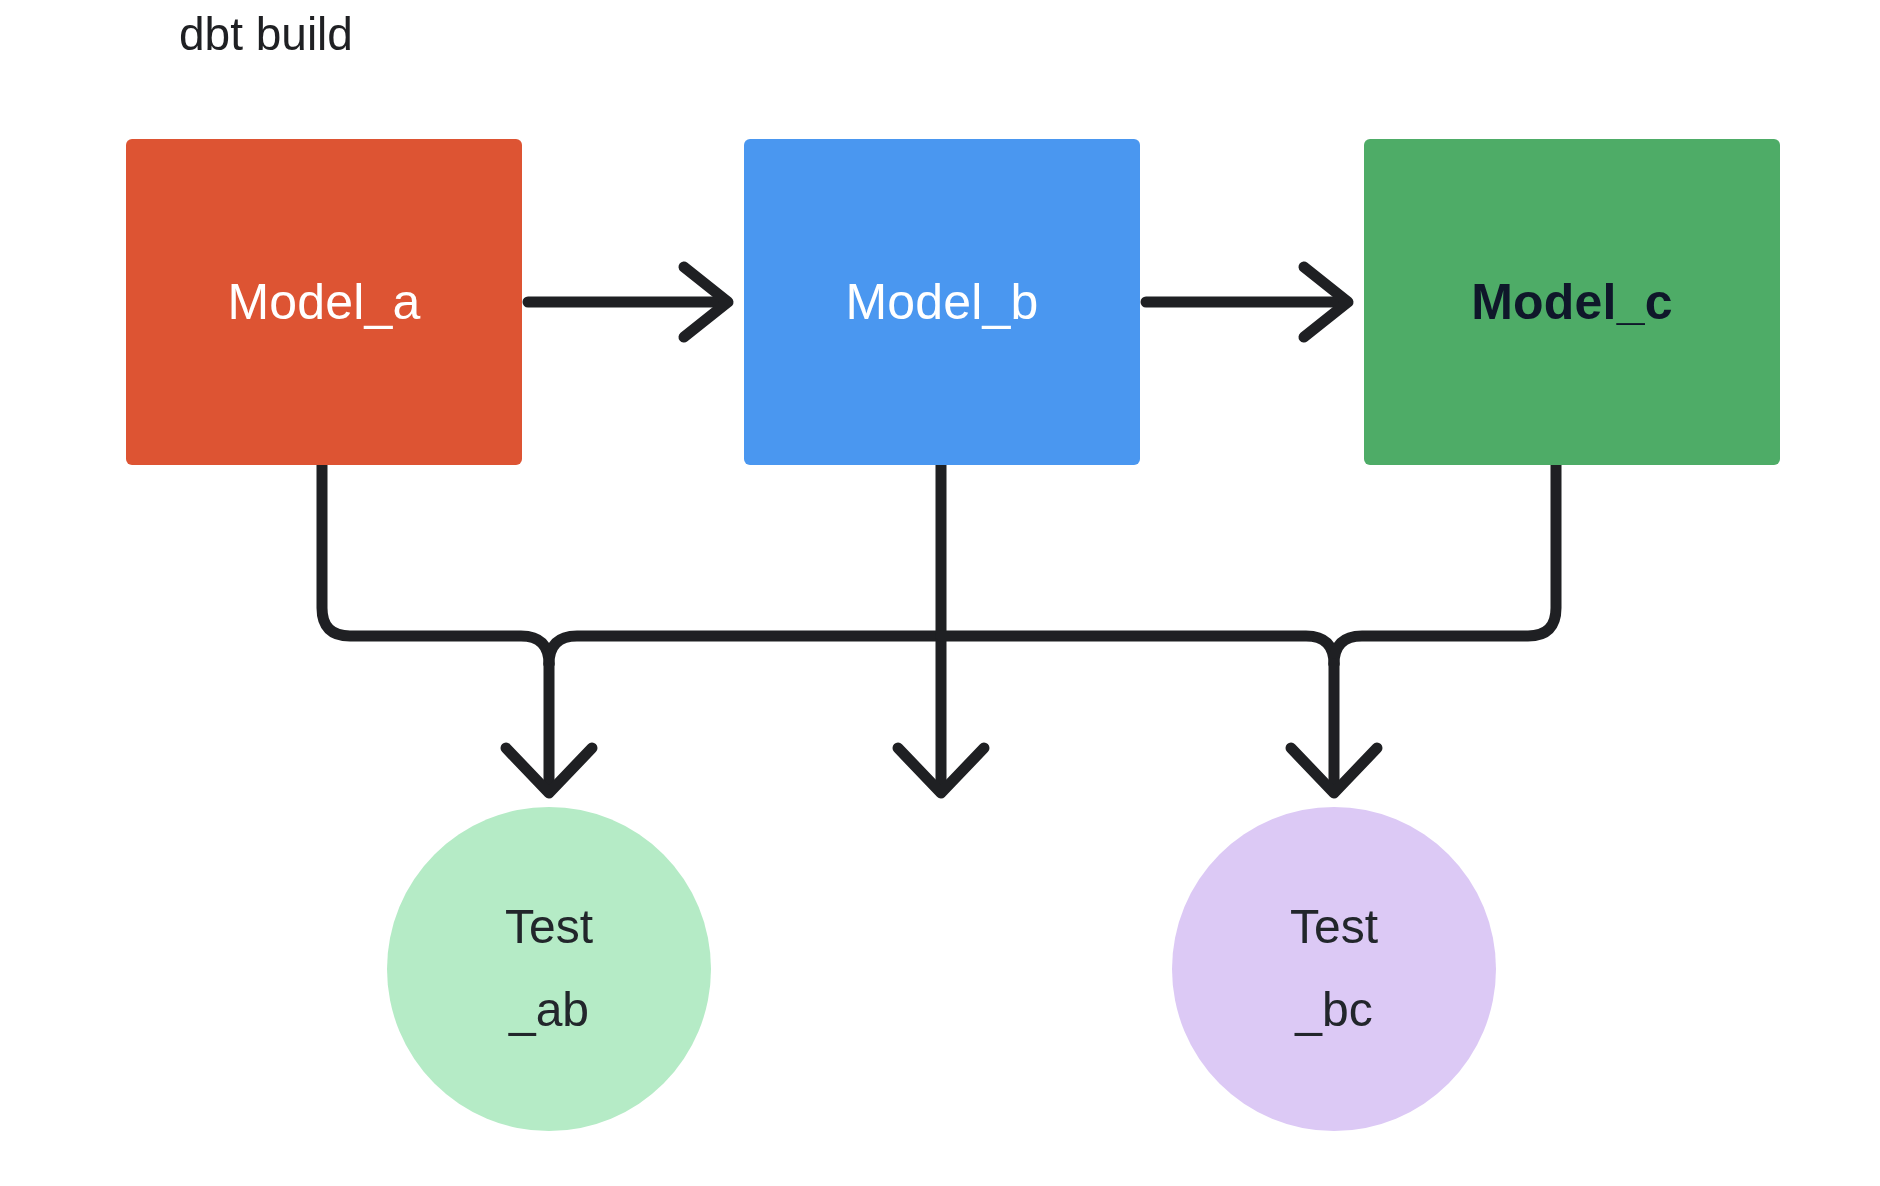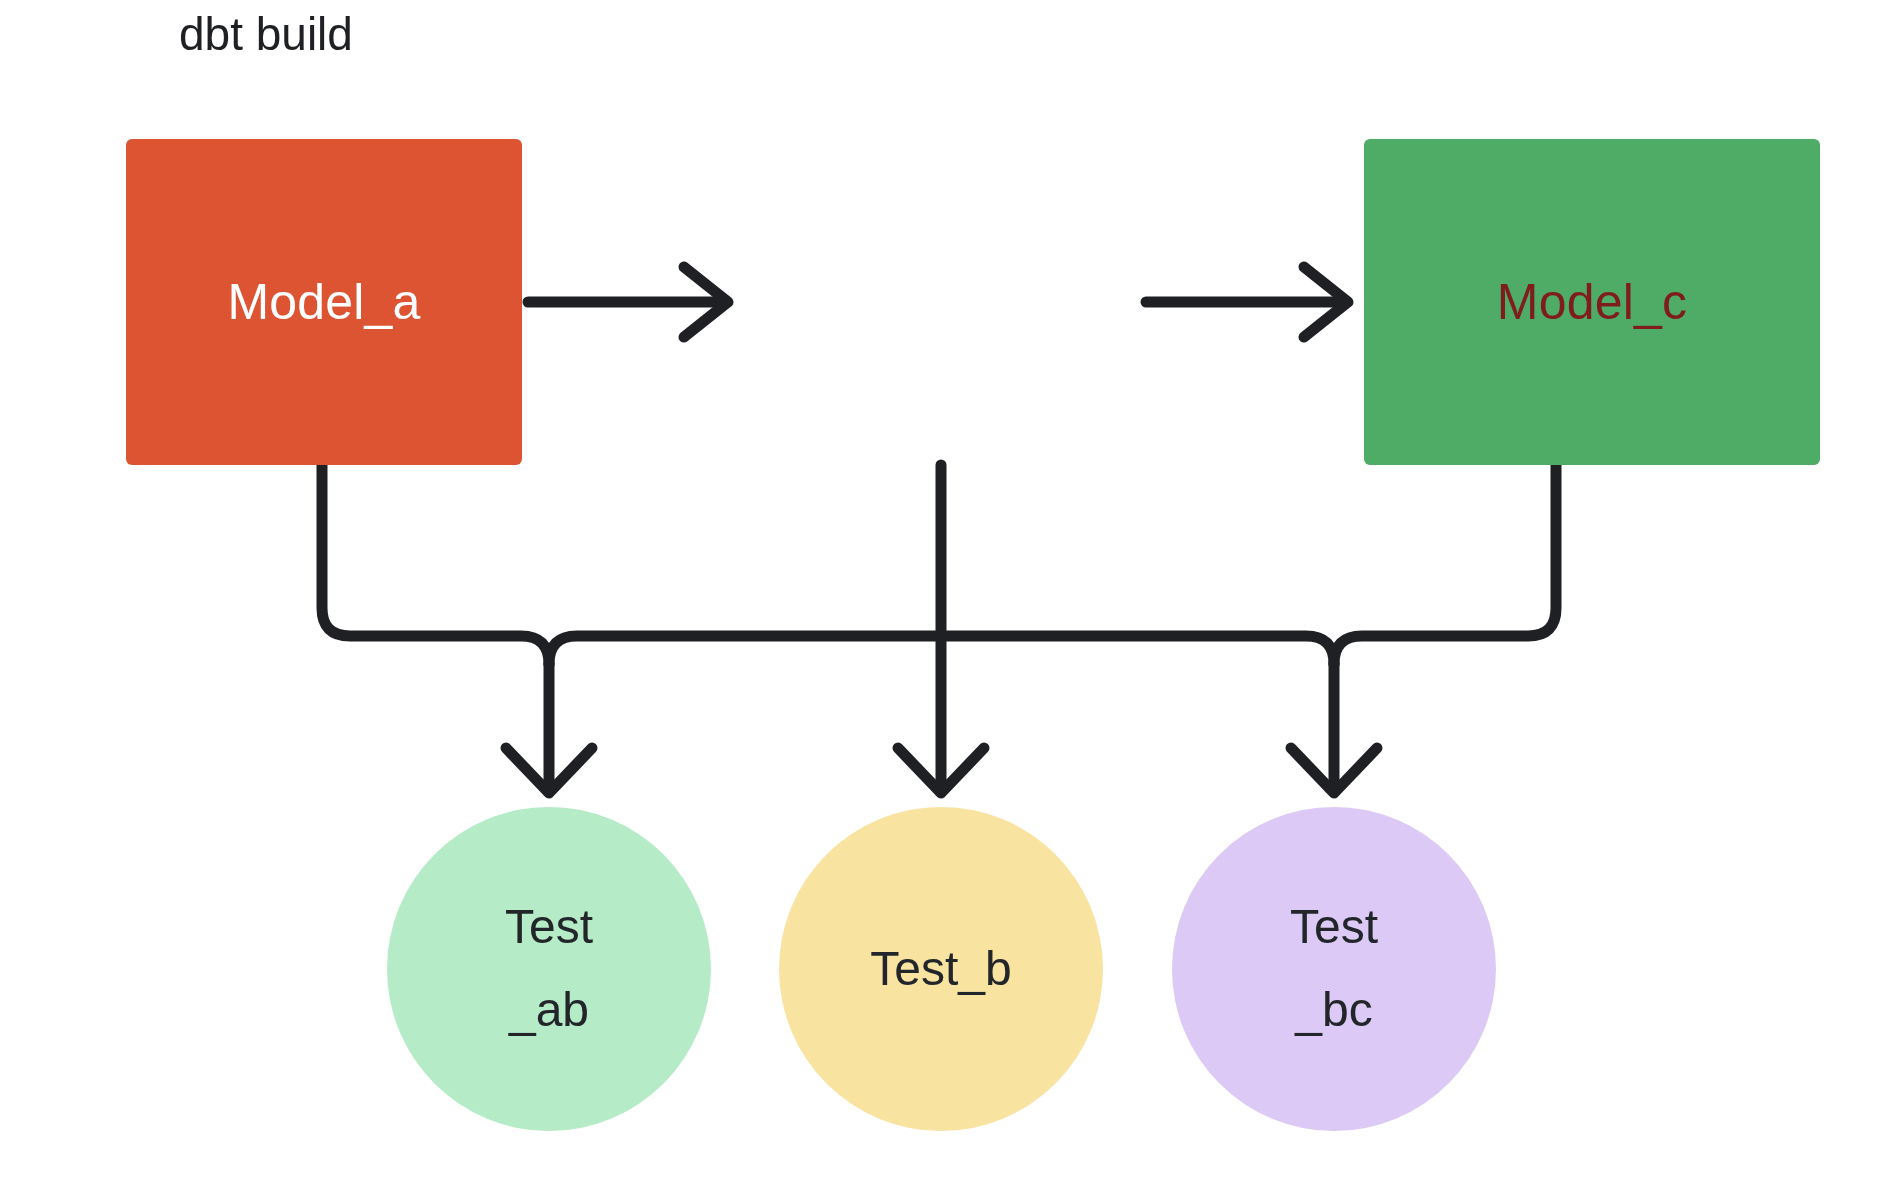--- a/index.html
+++ b/index.html
@@ -99,32 +99,32 @@
       <path d="M 490 748 L 533 793 L 576 748"></path>
       <path d="M 882 748 L 925 793 L 968 748"></path>
       <path d="M 1275 748 L 1318 793 L 1361 748"></path>
     </g>
   </svg>
 
   <div class="node-box" id="node-model_a" style="left: 110px; top: 139px; width: 396px; height: 326px; background: rgb(221, 84, 51); color: rgb(255, 255, 255);">
     <span class="lbl">Model_a</span>
   </div>
 
+  <div class="node-box" id="node-model_b" style="left: 728px; top: 139px; width: 396px; height: 326px; background: rgb(74, 151, 240); color: rgb(255, 255, 255);">
+    <span class="lbl">Model_b</span>
+  </div>
 
-  <div class="node-box" id="node-model_c" style="left: 1348px; top: 139px; width: 456px; height: 326px; background: rgb(78, 172, 103); color: #7f1d1d;">
+  <div class="node-box" id="node-model_c" style="left: 1348px; top: 139px; width: 416px; height: 326px; background: rgb(78, 172, 103); color: #0f172a; font-weight: bold;">
     <span class="lbl">Model_c</span>
   </div>
 
   <div class="node-circle" id="node-test_ab" style="left: 371px; top: 807px; width: 324px; height: 324px; background: rgb(181, 235, 198); color: rgb(34, 38, 43);">
     <span class="lbl">Test
 _ab</span>
   </div>
 
-  <div class="node-circle" id="node-test_b" style="left: 763px; top: 807px; width: 324px; height: 324px; background: rgb(248, 227, 161); color: rgb(34, 38, 43);">
-    <span class="lbl">Test_b</span>
-  </div>
 
   <div class="node-circle" id="node-test_bc" style="left: 1156px; top: 807px; width: 324px; height: 324px; background: rgb(220, 201, 245); color: rgb(34, 38, 43);">
     <span class="lbl">Test
 _bc</span>
   </div>
 
 </div>
 
 </body></html>

